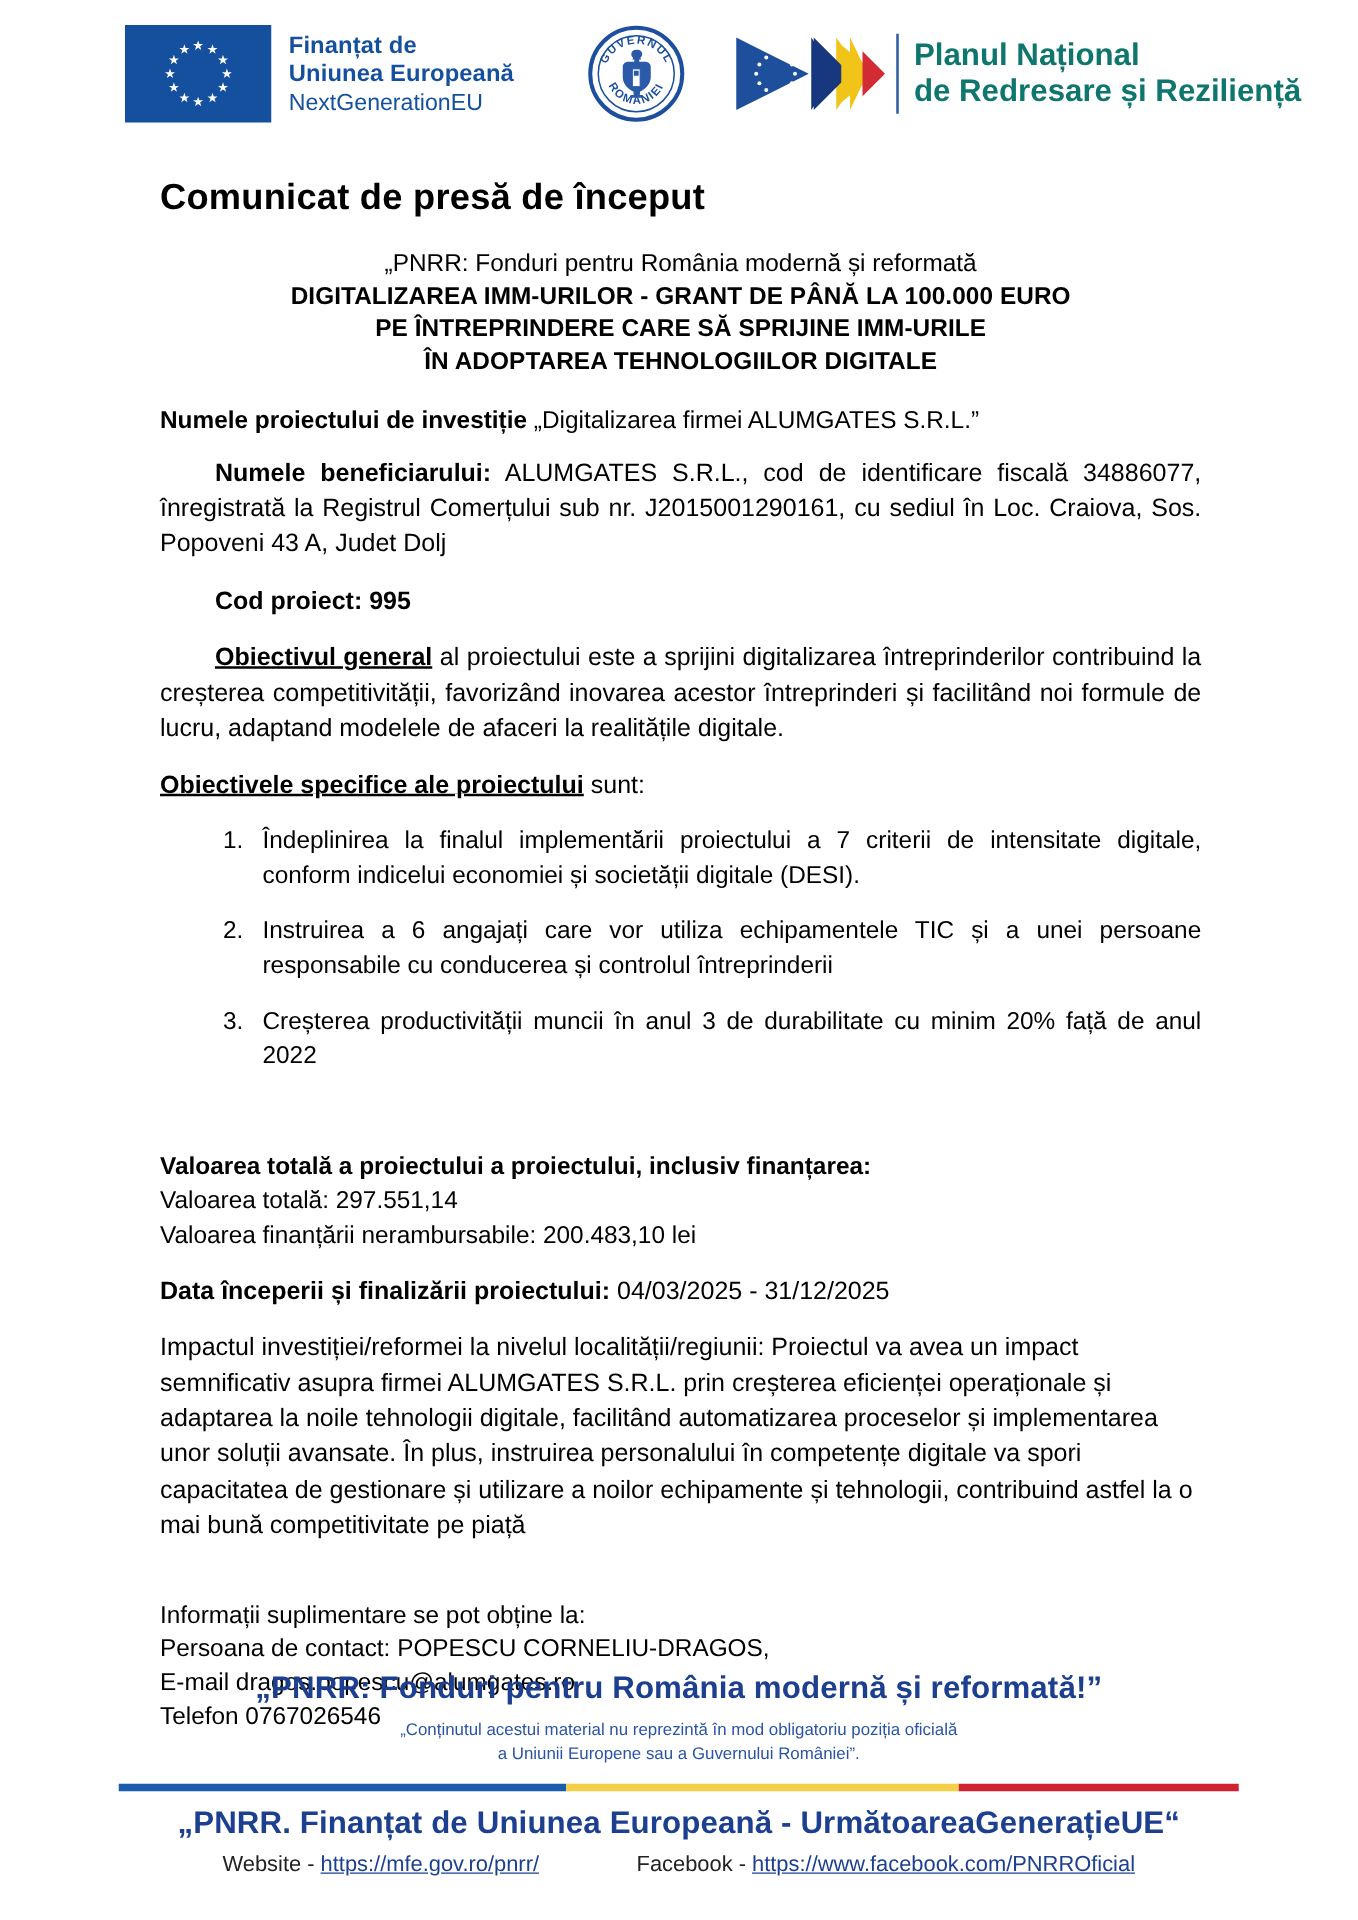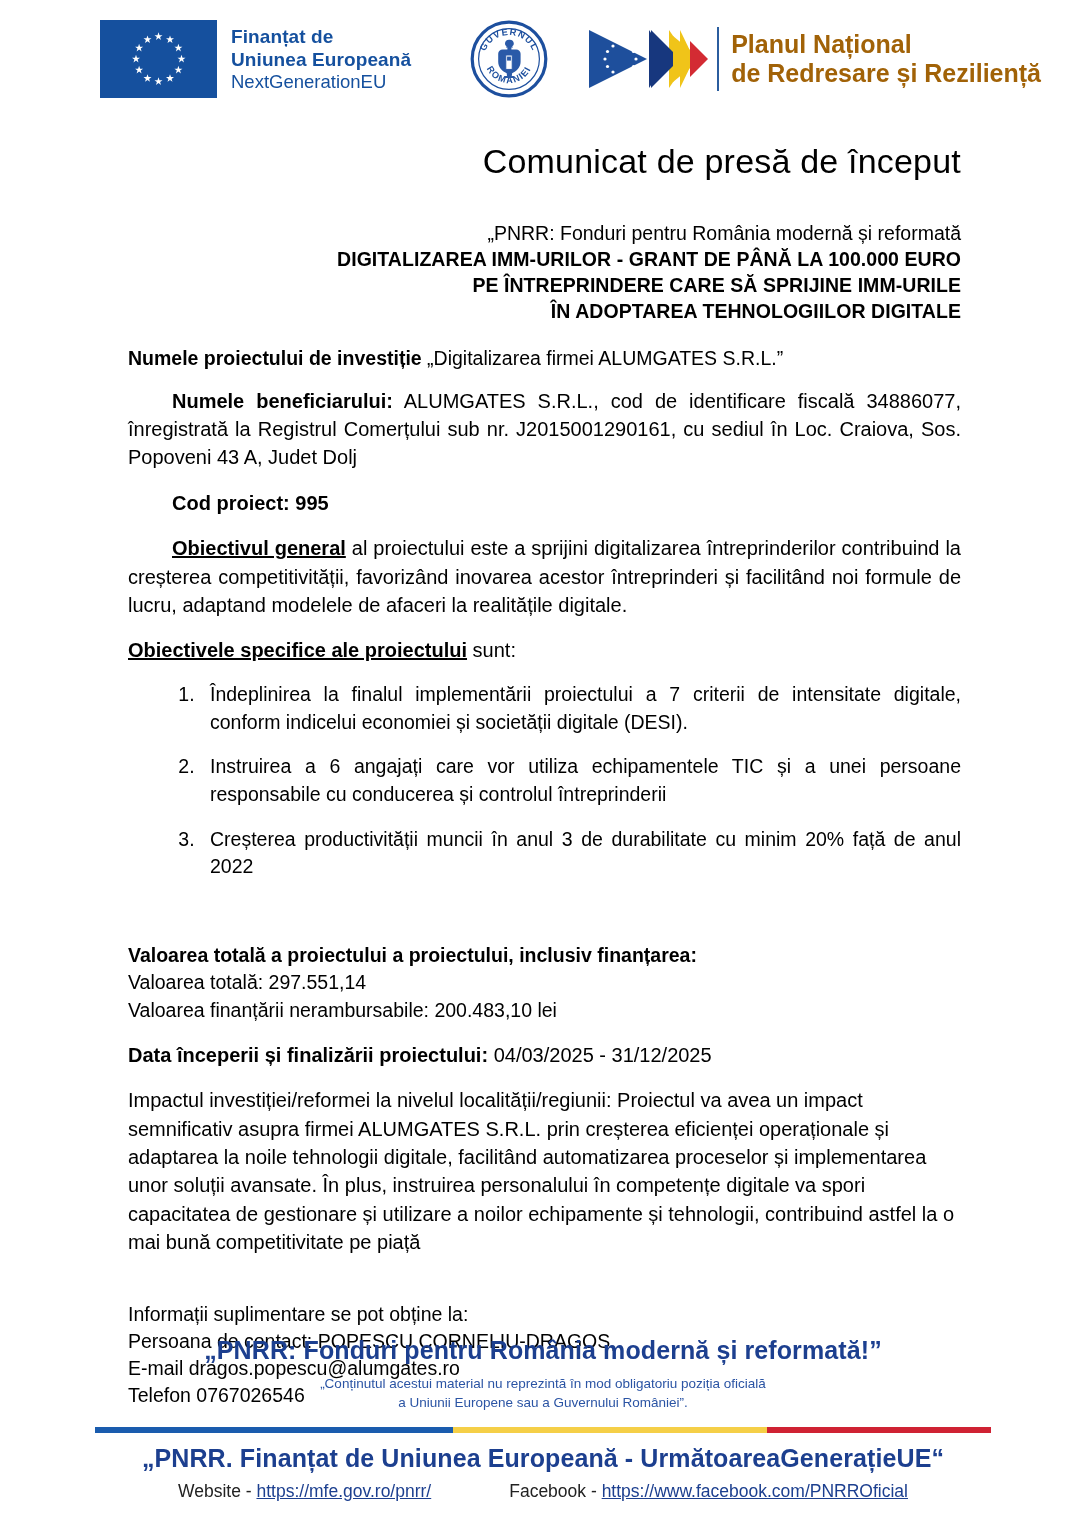--- a/index.html
+++ b/index.html
@@ -74,44 +74,44 @@
     gap: 0;
   }
   .pnrr-arrows { flex: none; }
   .pnrr-divider {
     width: 2px;
     height: 64px;
     background: #2b5d9e;
     margin: 0 12px 0 4px;
   }
   .pnrr-text {
-    color: #a16207;
+    color: #0f766e;
     font-weight: bold;
     font-size: 25px;
     line-height: 1.18;
     white-space: nowrap;
   }
 
   
   .page {
     padding: 0 125px 0 128px;
     box-sizing: border-box;
   }
 
   .doc-title {
-    text-align: right;
-    font-size: 34px;
-    font-weight: normal;
+    text-align: left;
+    font-size: 29px;
+    font-weight: bold;
     margin-top: 24px;
     letter-spacing: .2px;
   }
 
   .subtitle-block {
-    text-align: right;
-    margin-top: 40px;
+    text-align: center;
+    margin-top: 24px;
     line-height: 1.33;
   }
   .subtitle-line-1 {
     font-size: 19.5px;
   }
   .subtitle-caps {
     font-size: 19.5px;
     font-weight: bold;
     letter-spacing: .05px;
   }

